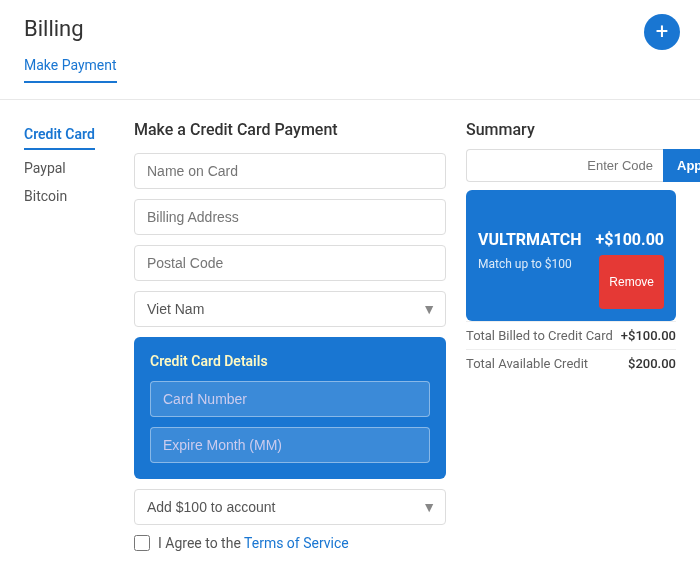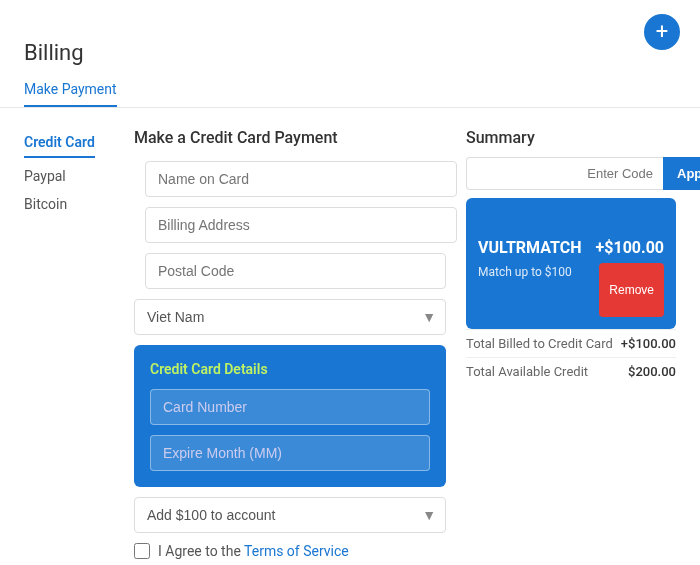--- a/index.html
+++ b/index.html
@@ -10,23 +10,22 @@
       font-size: 14px;
     }
     .page {
       width: 700px;
       min-height: 565px;
       background: #fff;
       position: relative;
       overflow: hidden;
     }
     .header {
-      padding: 16px 24px 0;
+      padding: 16px 24px 16px;
       border-bottom: 1px solid #e8e8e8;
-      margin-top: 24px;
     }
     .page-title {
       font-size: 22px;
       font-weight: 400;
       color: #333;
       margin-bottom: 8px;
     }
     .tabs {
       display: flex;
       gap: 0;
@@ -91,21 +90,20 @@
     }
     .form-input {
       width: 100%;
       padding: 9px 12px;
       border: 1px solid #ddd;
       border-radius: 4px;
       font-size: 14px;
       color: #999;
       background: #fff;
       outline: none;
-      margin-left: 11px;
     }
     .form-row {
       display: flex;
       gap: 10px;
     }
     .form-row .form-input {
       flex: 1;
     }
     .select-wrapper {
       position: relative;
@@ -131,21 +129,21 @@
       pointer-events: none;
       color: #888;
     }
     .card-details-section {
       background: #1976d2;
       border-radius: 6px;
       padding: 16px;
       margin-bottom: 10px;
     }
     .card-details-title {
-      color: #bef264;
+      color: #fef9c3;
       font-size: 14px;
       font-weight: 600;
       margin-bottom: 12px;
     }
     .card-input {
       width: 100%;
       padding: 9px 12px;
       border: 1px solid rgba(255,255,255,0.4);
       border-radius: 4px;
       font-size: 14px;

